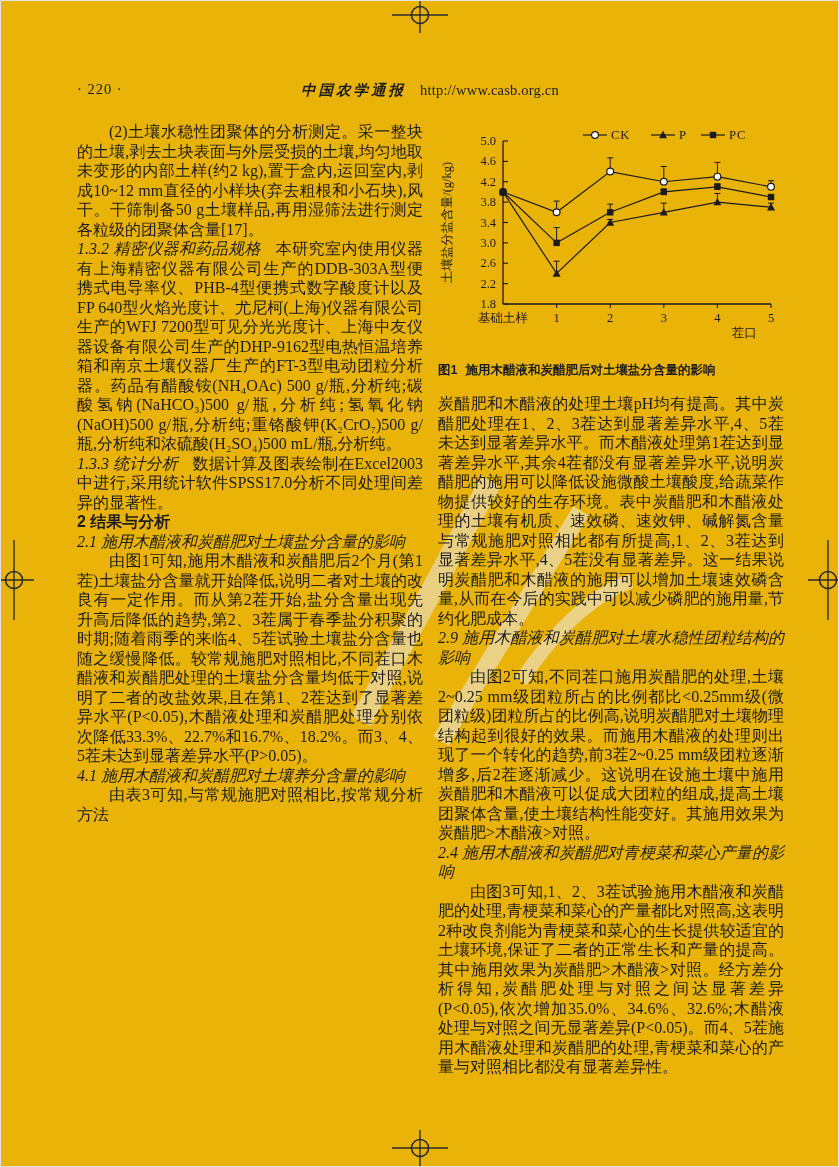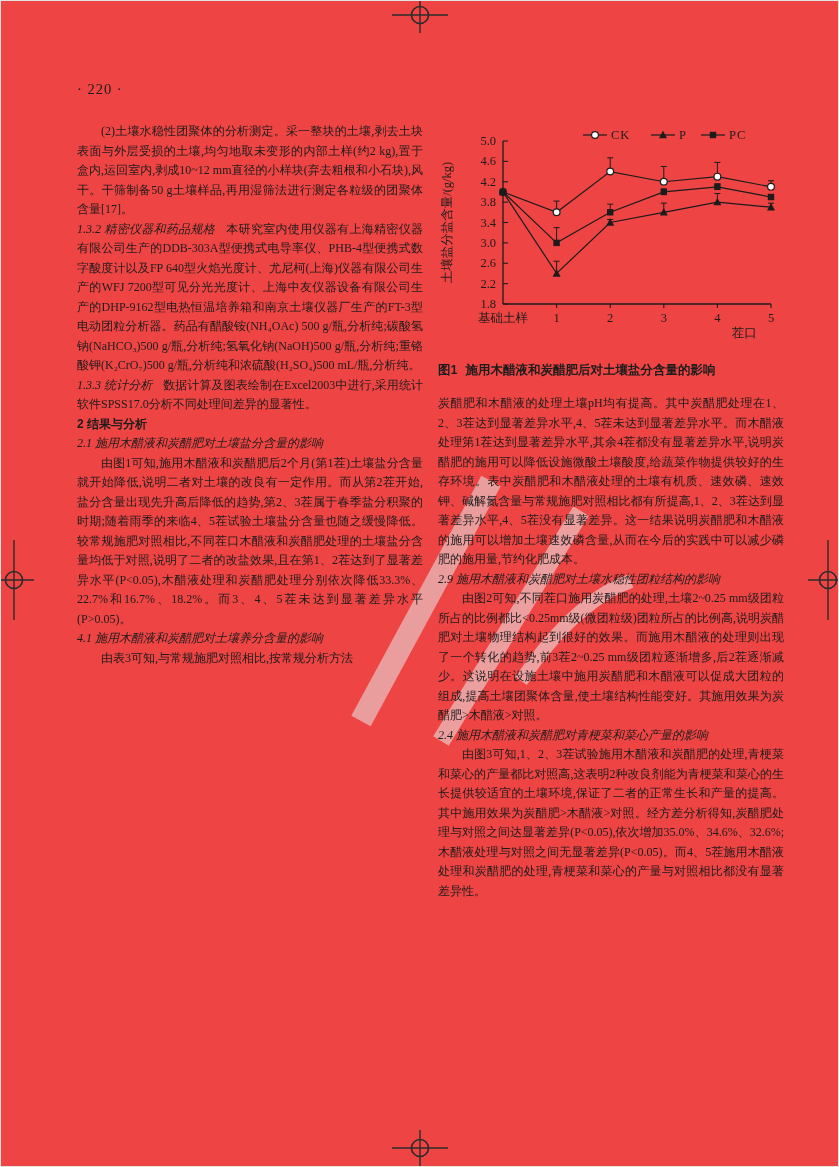--- a/index.html
+++ b/index.html
@@ -1,33 +1,33 @@
 <!DOCTYPE html>
 <html><head>
 <meta charset="utf-8">
 <style>
   html,body{margin:0;padding:0;background:#fff;}
   .page{
     position:relative;width:839px;height:1167px;margin:0 auto;
-    background:#ef4444;overflow:hidden;box-sizing:border-box;
+    background:#eab308;overflow:hidden;box-sizing:border-box;
     border:1px solid #e2e2e2;
     font-family:"Liberation Serif","DejaVu Serif",serif;
     color:#1c1c1c;
   }
   
   .header{position:absolute;top:80px;left:76px;width:706px;height:22px;font-size:14.5px;}
   .page-num{position:absolute;left:0;top:0;letter-spacing:1px;}
   .header-center{position:absolute;left:0;right:0;top:0;text-align:center;}
   .journal-name{font-weight:bold;font-style:italic;letter-spacing:3px;margin-right:14px;}
   .journal-url{letter-spacing:0.2px;}
   
   .col{position:absolute;top:121px;width:346px;}
   .col-left{left:76px;}
   .col-right{left:437px;}
-  p{margin:0;text-align:justify;font-size:12px;line-height:19.5px;}
+  p{margin:0;text-align:justify;font-size:16px;line-height:19.5px;}
   p.indent{text-indent:2em;}
   .h-bold{font-family:"Liberation Sans","DejaVu Sans",sans-serif;font-weight:bold;}
   .h-kai{font-style:italic;}
   .kai{font-style:italic;}
   .lead-gap{display:inline-block;width:0.9em;}
   
   figure{margin:0;padding:0;}
   .chart-wrap{width:346px;height:232px;}
   .fig-caption{
     width:346px;text-align:left;margin-top:8px;margin-bottom:15px;
@@ -66,20 +66,23 @@
   </svg>
 
   <svg class="watermark" viewBox="0 0 330 340">
     <path d="M40 300 L170 60" stroke="#e7e7e7" stroke-width="22" fill="none"></path>
     <path d="M120 320 L260 90" stroke="#ebebeb" stroke-width="18" fill="none"></path>
     <path d="M200 260 C240 200 280 170 310 160" stroke="#ededed" stroke-width="14" fill="none"></path>
   </svg>
 
   <div class="header">
     <span class="page-num">· 220 ·</span>
+    <span class="header-center">
+      <span class="journal-name">中国农学通报</span><span class="journal-url">http://www.casb.org.cn</span>
+    </span>
   </div>
 
   <div class="col col-left" id="left-col">
       <p class="body indent">(2)土壤水稳性团聚体的分析测定。采一整块的土壤,剥去土块表面与外层受损的土壤,均匀地取未变形的内部土样(约2 kg),置于盒内,运回室内,剥成10~12 mm直径的小样块(弃去粗根和小石块),风干。干筛制备50 g土壤样品,再用湿筛法进行测定各粒级的团聚体含量[17]。</p>
       <p class="body"><span class="kai">1.3.2 精密仪器和药品规格</span><span class="lead-gap"></span>本研究室内使用仪器有上海精密仪器有限公司生产的DDB-303A型便携式电导率仪、PHB-4型便携式数字酸度计以及FP 640型火焰光度计、尤尼柯(上海)仪器有限公司生产的WFJ 7200型可见分光光度计、上海中友仪器设备有限公司生产的DHP-9162型电热恒温培养箱和南京土壤仪器厂生产的FT-3型电动团粒分析器。药品有醋酸铵(NH₄OAc) 500 g/瓶,分析纯;碳酸氢钠(NaHCO₃)500 g/瓶,分析纯;氢氧化钠(NaOH)500 g/瓶,分析纯;重铬酸钾(K₂CrO₇)500 g/瓶,分析纯和浓硫酸(H₂SO₄)500 mL/瓶,分析纯。</p>
       <p class="body"><span class="kai">1.3.3 统计分析</span><span class="lead-gap"></span>数据计算及图表绘制在Excel2003中进行,采用统计软件SPSS17.0分析不同处理间差异的显著性。</p>
       <p class="h-bold">2 结果与分析</p>
       <p class="h-kai">2.1 施用木醋液和炭醋肥对土壤盐分含量的影响</p>
       <p class="body indent">由图1可知,施用木醋液和炭醋肥后2个月(第1茬)土壤盐分含量就开始降低,说明二者对土壤的改良有一定作用。而从第2茬开始,盐分含量出现先升高后降低的趋势,第2、3茬属于春季盐分积聚的时期;随着雨季的来临4、5茬试验土壤盐分含量也随之缓慢降低。较常规施肥对照相比,不同茬口木醋液和炭醋肥处理的土壤盐分含量均低于对照,说明了二者的改盐效果,且在第1、2茬达到了显著差异水平(P&lt;0.05),木醋液处理和炭醋肥处理分别依次降低33.3%、22.7%和16.7%、18.2%。而3、4、5茬未达到显著差异水平(P&gt;0.05)。</p>
       <p class="h-kai">4.1 施用木醋液和炭醋肥对土壤养分含量的影响</p>

